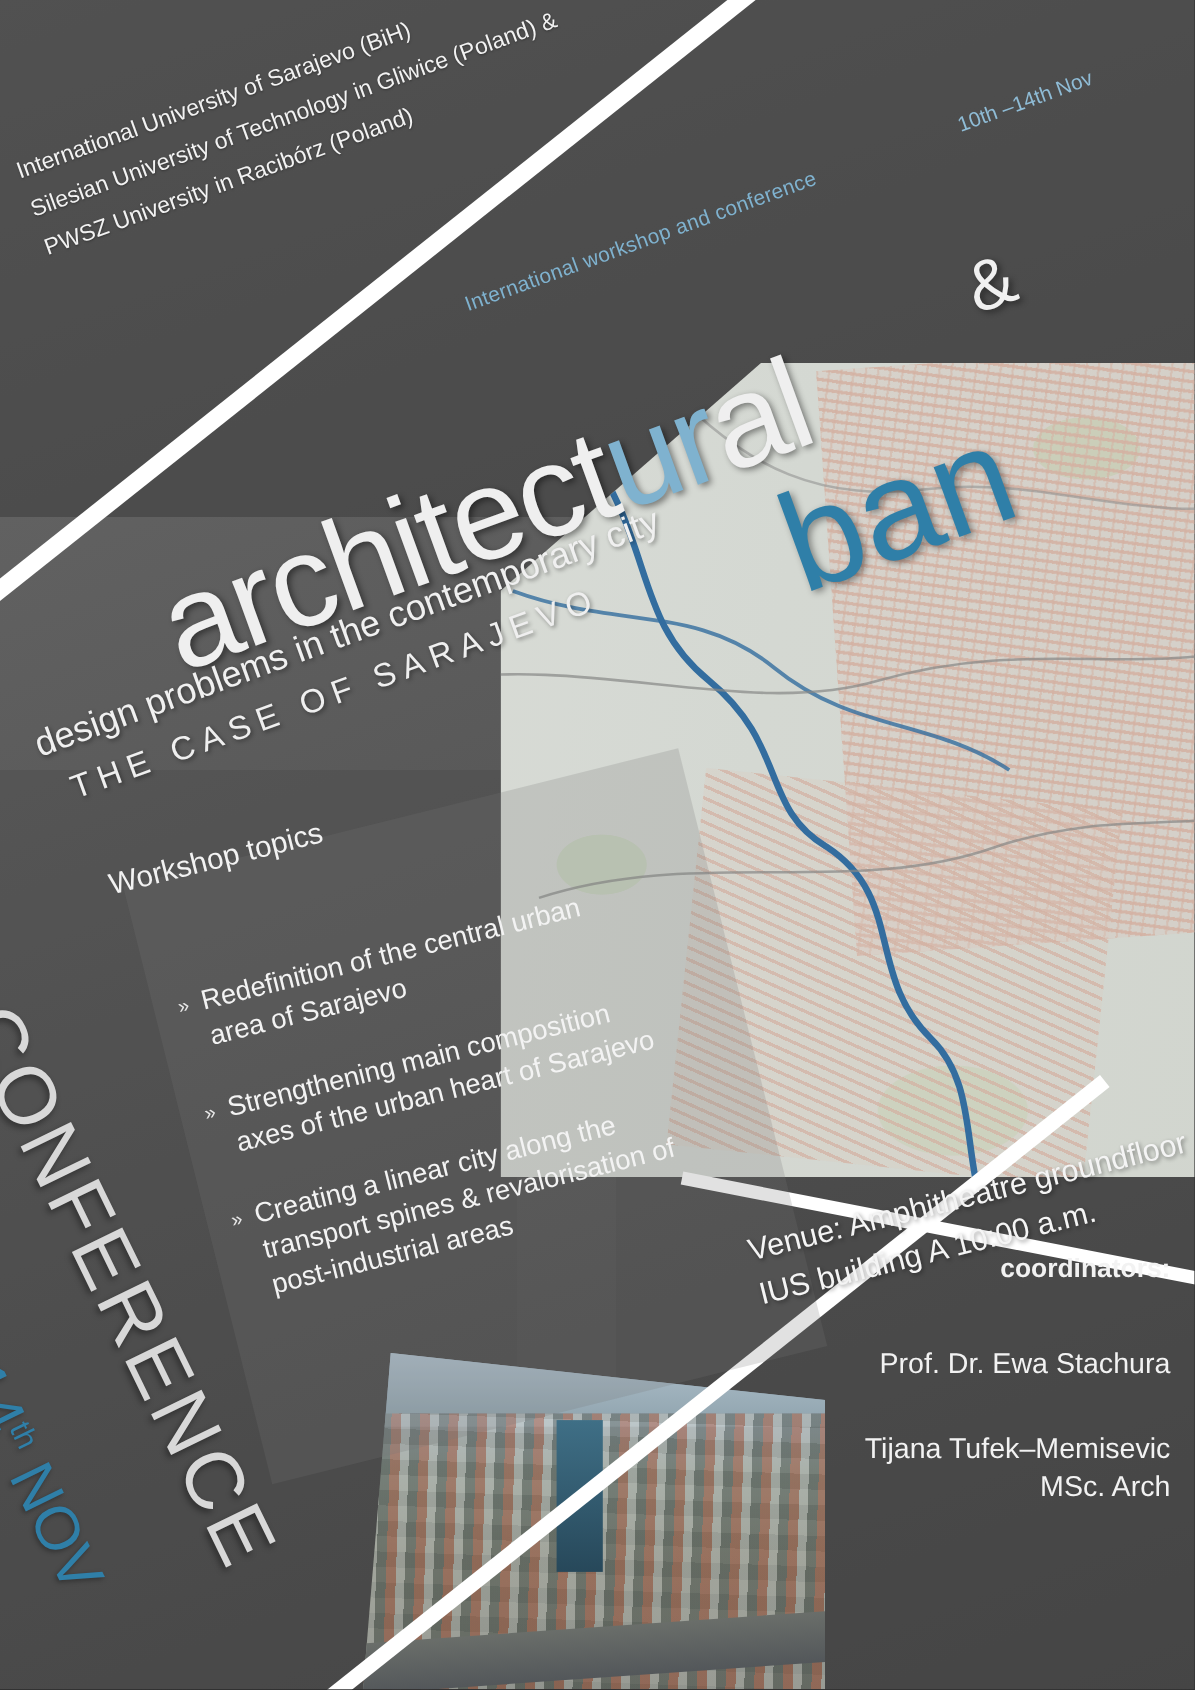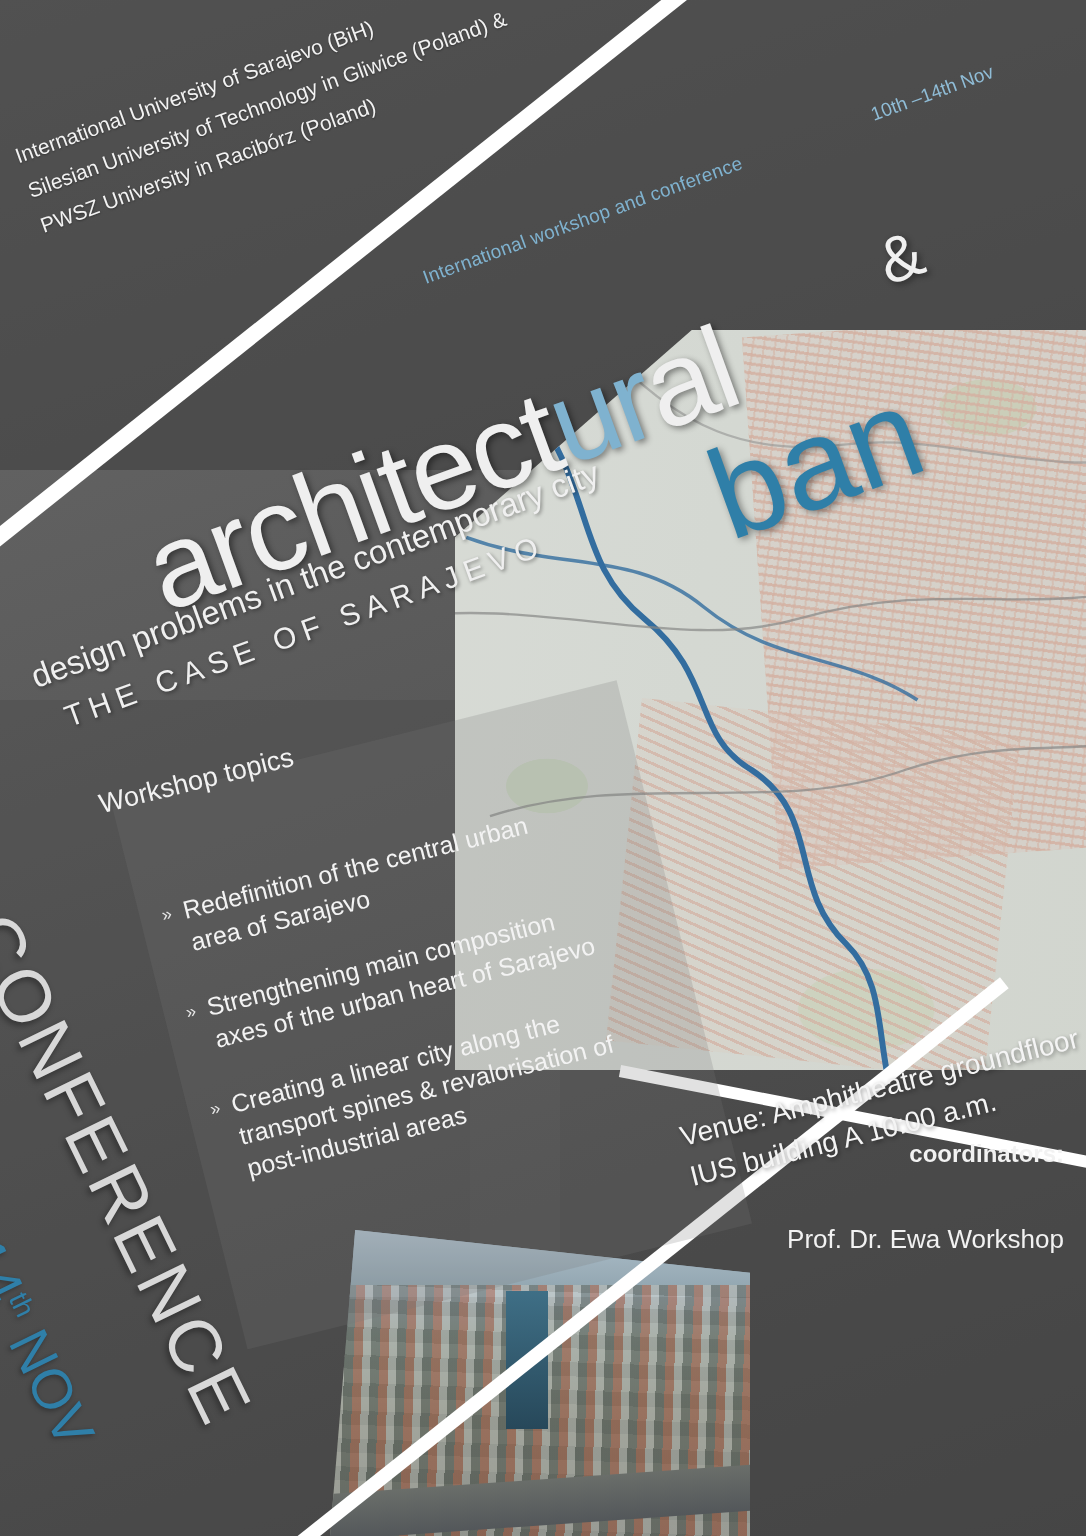--- a/index.html
+++ b/index.html
@@ -281,16 +281,18 @@
     <span>14</span><span class="sup">th</span> <span>NOV</span>
   </div>
 
   <div class="venue">
     <div>Venue: Amphitheatre groundfloor</div>
     <div>IUS building A 10:00 a.m.</div>
   </div>
 
   <div class="coord">
     <div class="coord-title">coordinators:</div>
-    <div class="coord-person" style="white-space:pre-line">Prof. Dr. Ewa Workshop</div>
+    <div class="coord-person" style="white-space:pre-line">Prof. Dr. Ewa Stachura</div>
+    <div class="coord-person" style="white-space:pre-line">Tijana Tufek–Memisevic
+MSc. Arch</div>
   </div>
 
 </div>
 
 </body></html>

